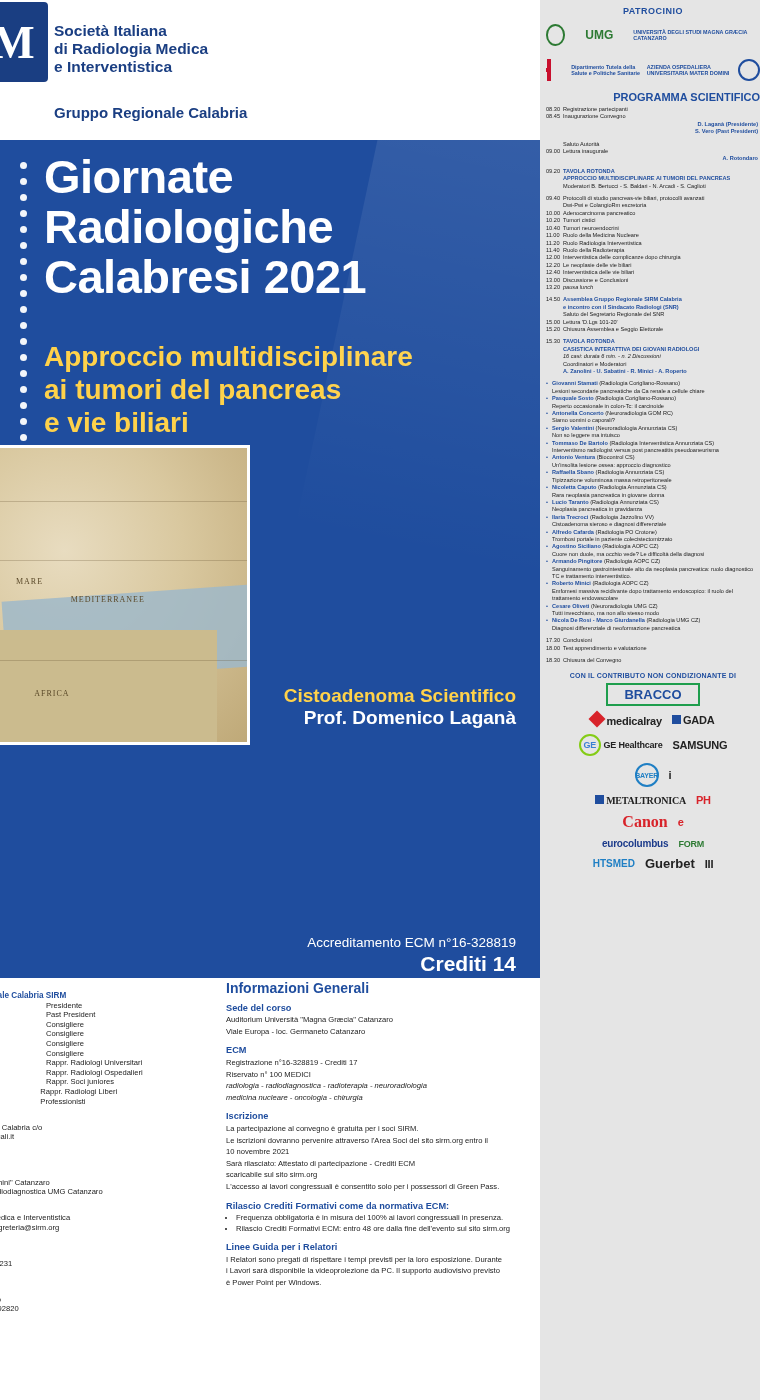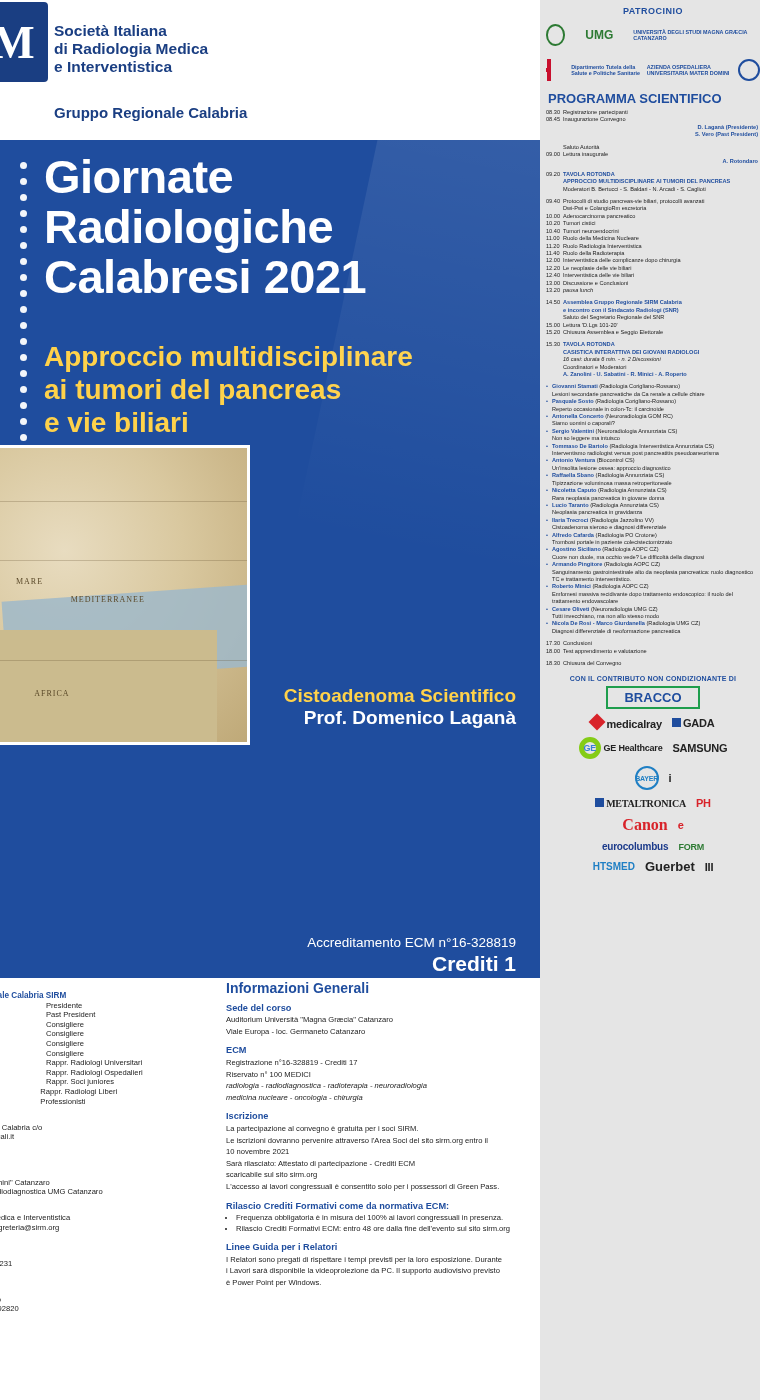--- a/index.html
+++ b/index.html
@@ -78,38 +78,38 @@
   .logos-row { display:flex; align-items:center; justify-content:center; gap:6px; margin-bottom:5px; }
   .lg { height:30px; display:flex; align-items:center; gap:20px; }
   .lg .circ { width:22px; height:22px; border-radius:50%; border:2px solid #1f4d9e; display:inline-block; }
   .lg .circ.g { border-color:#2d7a33; }
   .lg .txt { font-size:5.4px; color:#1f4d9e; line-height:6px; font-weight:bold; }
   .lg .umg { color:#2d7a33; font-size:12px; font-weight:bold; }
   .cross { width:10px; height:22px; background:
       linear-gradient(#c8102e,#c8102e) center/10px 4px no-repeat,
       linear-gradient(#c8102e,#c8102e) center/4px 22px no-repeat; }
 
-  .prog-h { color:#1f4d9e; font-size:13px; font-weight:bold; margin:6px 0 3px 2px; }
+  .prog-h { color:#1f4d9e; font-size:11px; font-weight:bold; margin:6px 0 3px 2px;text-align:right; }
   .prog { font-size:5.6px; line-height:7.4px; color:#1b1b1b; padding-right:2px; }
   .prog .line { display:flex; }
   .prog .t { width:17px; flex:0 0 17px; color:#1b1b1b; }
   .prog .c { flex:1; }
   .prog .blue { color:#1f4d9e; font-weight:bold; }
   .prog .gap { height:5px; }
   .prog .it { font-style:italic; }
   .bul { display:flex; margin-bottom:0px; }
   .bul .d { width:6px; flex:0 0 6px; color:#1f4d9e; }
   .bul .n { font-weight:bold; color:#1f4d9e; }
 
   .contrib { color:#1f4d9e; font-size:7px; font-weight:bold; text-align:center; margin:8px 0 4px 0; letter-spacing:.2px; }
   .sponsors { display:flex; flex-direction:column; gap:7px; align-items:center; }
   .srow { display:flex; align-items:center; justify-content:center; gap:10px; width:100%; }
   .sp { font-size:11px; font-weight:bold; color:#222; letter-spacing:-.2px; }
   .bracco { border:2px solid #1f9e4d; padding:2px 16px; color:#1f4d9e; font-weight:bold; font-size:13px; }
-  .ge { width:22px;height:22px;border-radius:50%;border:5px solid #84cc16;display:inline-flex;align-items:center;justify-content:center;color:#3b7fd4;font-size:9px;font-weight:bold; }
+  .ge { width:22px;height:22px;border-radius:50%;border:2px solid #84cc16;display:inline-flex;align-items:center;justify-content:center;color:#3b7fd4;font-size:9px;font-weight:bold; }
   .bayer { width:24px;height:24px;border-radius:50%;border:2px solid #1f7fc4;color:#1f7fc4;font-size:7px;font-weight:bold;display:inline-flex;align-items:center;justify-content:center; }
   .redtxt { color:#d8232a; }
   .canon { color:#d8232a; font-size:16px; font-weight:bold; font-family:"Liberation Serif", serif; }
   .diamond { display:inline-block;width:12px;height:12px;background:#d8232a;transform:rotate(45deg);margin-right:3px; }
   .sq { display:inline-block;width:9px;height:9px;background:#1f4d9e;margin-right:2px; }
   .hts { color:#1f7fc4; font-weight:bold; font-size:10px; }
   .guerbet { font-size:13px; font-weight:bold; color:#222; }
 </style>
 </head>
 <body>
@@ -181,21 +181,21 @@
         <div class="mtext" style="left:30%; top:82%;">AFRICA</div>
       </div>
 
       <div class="resp">
         <div class="r1">Cistoadenoma Scientifico</div>
         <div class="r2">Prof. Domenico Laganà</div>
       </div>
 
       <div class="ecm">
         <div class="e1">Accreditamento ECM n°16-328819</div>
-        <div class="e2">Crediti 1</div>
+        <div class="e2">Crediti 14</div>
       </div>
 
     </div>
 
     <div class="lbot">
       <div class="lcol1">
         <div class="h">Gruppo Regionale Calabria SIRM</div>
         <div id="board-rows">
             <div class="row">
               <span>o</span>

